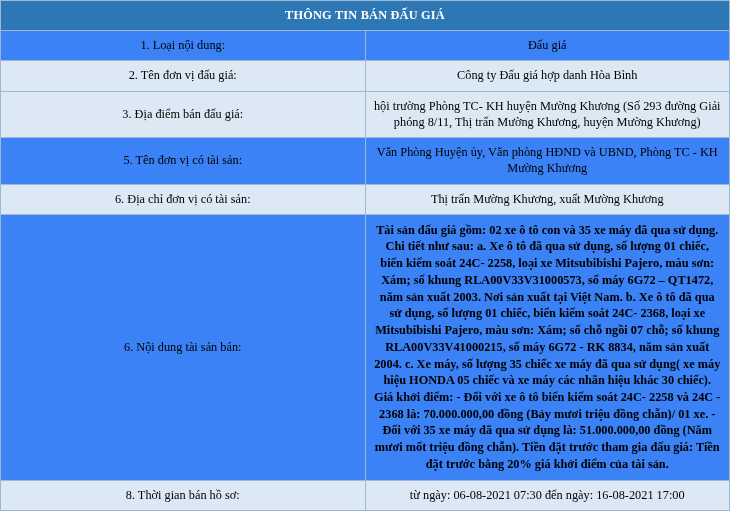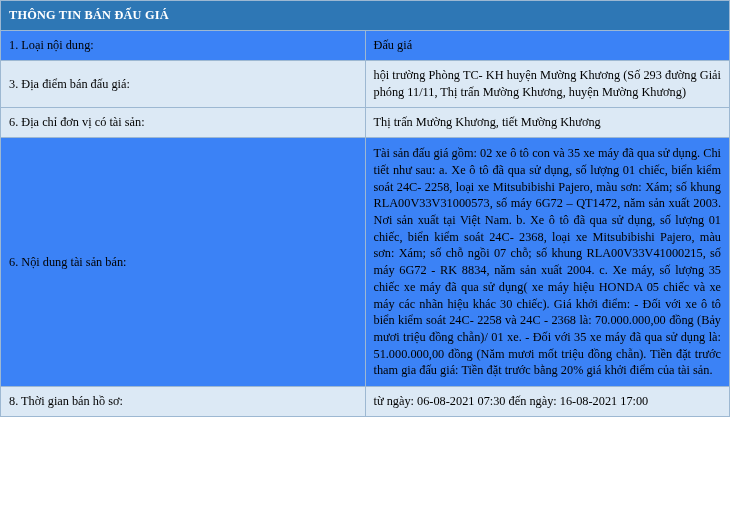--- a/index.html
+++ b/index.html
@@ -22,20 +22,21 @@
     width: 730px;
     border-collapse: collapse;
     table-layout: fixed;
   }
   table.info td, table.info th {
     border: 1px solid #9db8d2;
     vertical-align: middle;
     padding: 6px 8px 7px 8px;
     font-size: 12.3px;
     line-height: 1.32;
+    text-align: center;
   }
   .header-row th {
     background: #2e77b5;
     color: #ffffff;
     text-align: left;
     font-weight: bold;
     font-size: 12.6px;
     letter-spacing: 0.2px;
     padding: 5px 8px 6px 8px;
     border: 1px solid #2e77b5;
@@ -50,42 +51,51 @@
     background: #3b82f6;
   }
   td.value {
     text-align: justify;
     margin-left: 41px;
   }
   td.value.longtext {
     line-height: 1.36;
     padding-top: 7px;
     padding-bottom: 7px;
+    font-weight: bold;
   }
 </style>
 </head>
 <body>
 
 <div class="doc">
   <table class="info">
     <tbody>
         <tr class="header-row">
       <th colspan="2">THÔNG TIN BÁN ĐẤU GIÁ</th>
     </tr>
     <tr class="plain">
       <td class="col-label">1. Loại nội dung:</td>
       <td class="value">Đấu giá</td>
     </tr>
     <tr class="shaded">
+      <td class="col-label">2. Tên đơn vị đấu giá:</td>
+      <td class="value">Công ty Đấu giá hợp danh Hòa Bình</td>
+    </tr>
+    <tr class="shaded">
       <td class="col-label">3. Địa điểm bán đấu giá:</td>
-      <td class="value">hội trường Phòng TC- KH huyện Mường Khương (Số 293 đường Giải phóng 11/11, Thị trấn Mường Khương, huyện Mường Khương)</td>
+      <td class="value">hội trường Phòng TC- KH huyện Mường Khương (Số 293 đường Giải phóng 8/11, Thị trấn Mường Khương, huyện Mường Khương)</td>
+    </tr>
+    <tr class="plain">
+      <td class="col-label">5. Tên đơn vị có tài sản:</td>
+      <td class="value">Văn Phòng Huyện ủy, Văn phòng HĐND và UBND, Phòng TC - KH Mường Khương</td>
     </tr>
     <tr class="shaded">
       <td class="col-label">6. Địa chỉ đơn vị có tài sản:</td>
-      <td class="value">Thị trấn Mường Khương, tiết Mường Khương</td>
+      <td class="value">Thị trấn Mường Khương, xuất Mường Khương</td>
     </tr>
     <tr class="plain">
       <td class="col-label">6. Nội dung tài sản bán:</td>
       <td class="value longtext">Tài sản đấu giá gồm: 02 xe ô tô con và 35 xe máy đã qua sử dụng. Chi tiết như sau: a. Xe ô tô đã qua sử dụng, số lượng 01 chiếc, biển kiểm soát 24C- 2258, loại xe Mitsubibishi Pajero, màu sơn: Xám; số khung RLA00V33V31000573, số máy 6G72 – QT1472, năm sản xuất 2003. Nơi sản xuất tại Việt Nam. b. Xe ô tô đã qua sử dụng, số lượng 01 chiếc, biển kiểm soát 24C- 2368, loại xe Mitsubibishi Pajero, màu sơn: Xám; số chỗ ngồi 07 chỗ; số khung RLA00V33V41000215, số máy 6G72 - RK 8834, năm sản xuất 2004. c. Xe máy, số lượng 35 chiếc xe máy đã qua sử dụng( xe máy hiệu HONDA 05 chiếc và xe máy các nhãn hiệu khác 30 chiếc). Giá khởi điểm: - Đối với xe ô tô biển kiểm soát 24C- 2258 và 24C - 2368 là: 70.000.000,00 đồng (Bảy mươi triệu đồng chẵn)/ 01 xe. - Đối với 35 xe máy đã qua sử dụng là: 51.000.000,00 đồng (Năm mươi mốt triệu đồng chẵn). Tiền đặt trước tham gia đấu giá: Tiền đặt trước bằng 20% giá khởi điểm của tài sản.</td>
     </tr>
     <tr class="shaded">
       <td class="col-label">8. Thời gian bán hồ sơ:</td>
       <td class="value">từ ngày: 06-08-2021 07:30 đến ngày: 16-08-2021 17:00</td>
     </tr>
   </tbody>

